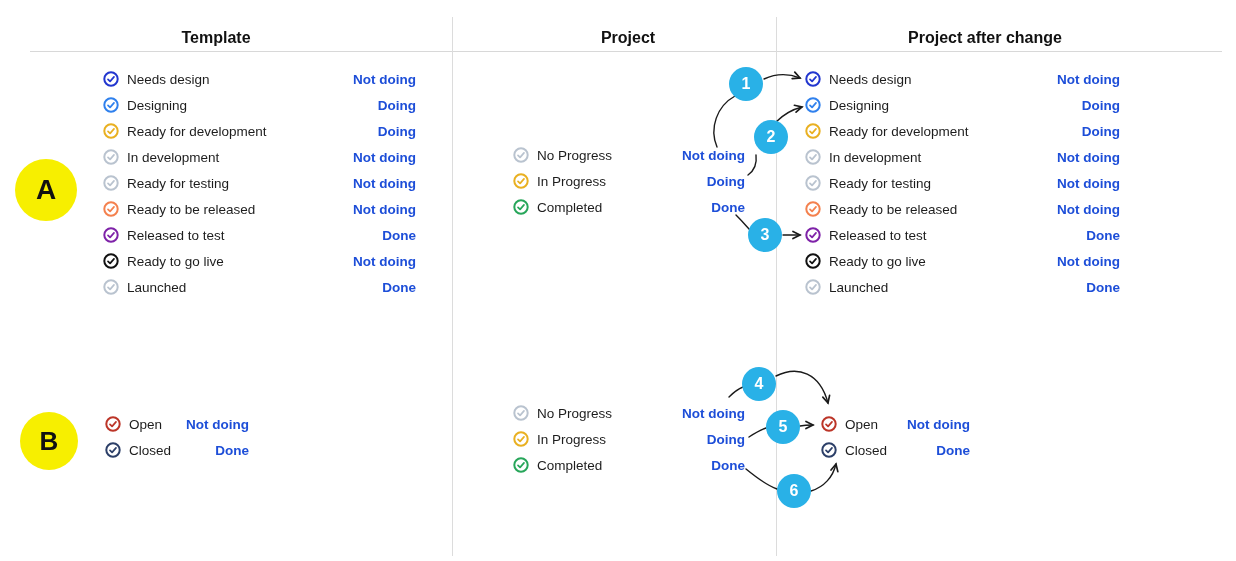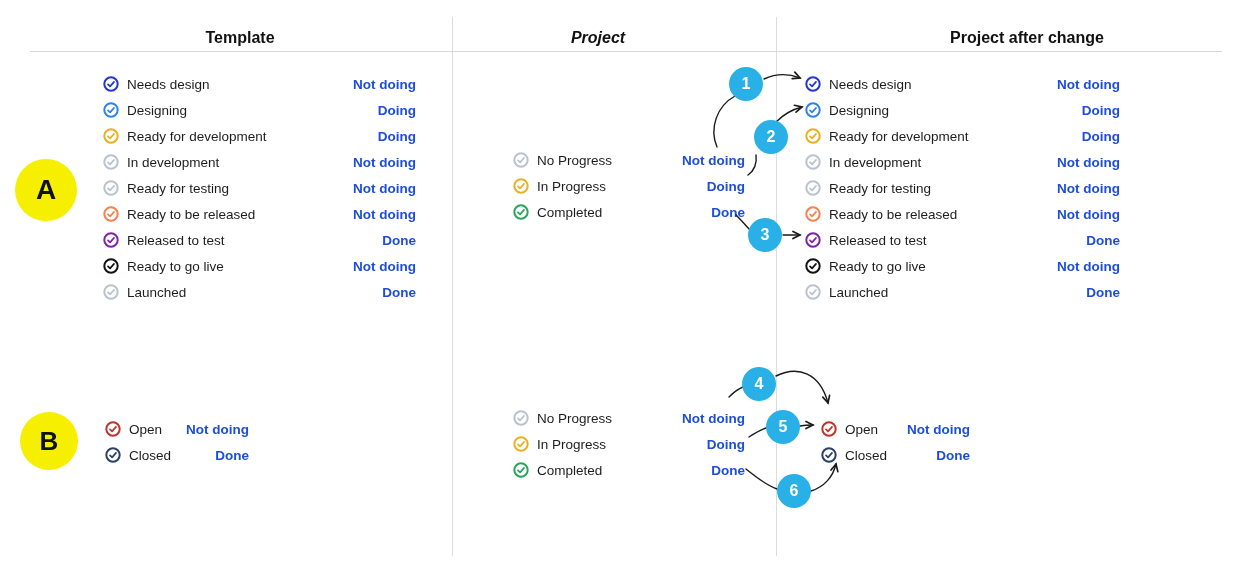--- a/index.html
+++ b/index.html
@@ -14,39 +14,39 @@
   .hline { position:absolute; height:1px; background:#d8d8d8; }
   .vline { position:absolute; width:1px; background:#dcdcdc; }
   .badge {
     position:absolute; border-radius:50%;
     display:flex; align-items:center; justify-content:center;
     font-weight:700; color:#111;
   }
   .badge-a { left:15px; top:159px; width:62px; height:62px; font-size:28px; }
   .badge-b { left:20px; top:412px; width:58px; height:58px; font-size:26px; }
   .status-list { position:absolute; }
-  .status-row { display:flex; align-items:flex-end; height:26px; }
+  .status-row { display:flex; align-items:center; height:26px; }
   .status-icon { width:16px; height:16px; margin-right:8px; flex:0 0 16px; display:flex; }
   .status-label { font-size:13.5px; color:#1d1d1d; white-space:nowrap; }
   .status-value { margin-left:auto; font-size:13.5px; font-weight:700; color:#1d4ed8; white-space:nowrap; }
   .marker {
     position:absolute; width:34px; height:34px; border-radius:50%;
     display:flex; align-items:center; justify-content:center;
     color:#fff; font-weight:700; font-size:16px; z-index:3;
   }
   svg.arrows { position:absolute; left:0; top:0; z-index:2; pointer-events:none; }
 </style>
 </head>
 <body>
 
 <div class="canvas">
 
-  <div class="col-header" style="left:240px;">Template</div>
-  <div class="col-header" style="left:598px;font-style:italic;">Project</div>
-  <div class="col-header" style="left:1027px;">Project after change</div>
+  <div class="col-header" style="left:216px;">Template</div>
+  <div class="col-header" style="left:628px;">Project</div>
+  <div class="col-header" style="left:985px;">Project after change</div>
 
   <div class="hline" style="left:30px; top:51px; width:1192px;"></div>
   <div class="vline" style="left:452px; top:17px; height:539px;"></div>
   <div class="vline" style="left:776px; top:17px; height:539px;"></div>
 
   <div class="badge badge-a" style="background: rgb(247, 239, 0);">A</div>
   <div class="badge badge-b" style="background: rgb(247, 239, 0);">B</div>
 
   <div class="status-list" style="left:103px; top:66px; width:313px;">
       <div class="status-row">

